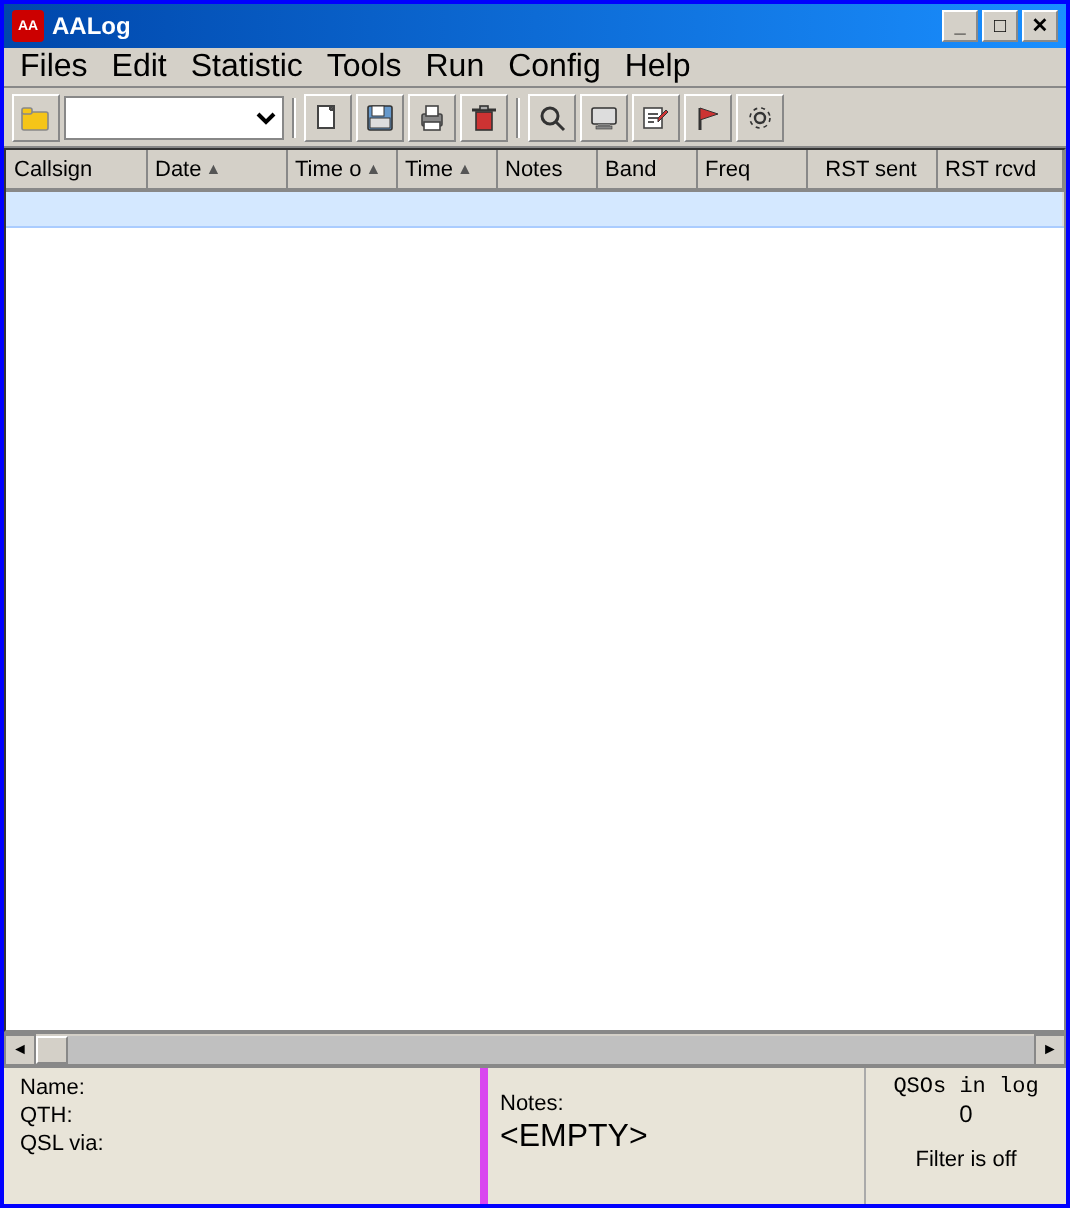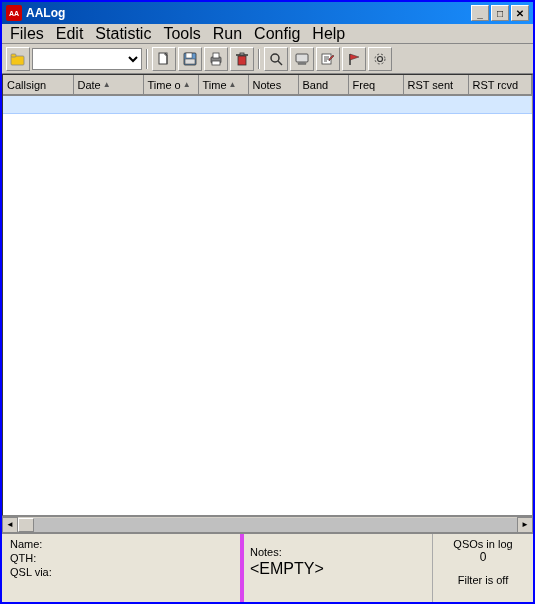--- a/index.html
+++ b/index.html
@@ -258,20 +258,21 @@
       width: 100px;
       padding: 4px 8px;
       display: flex;
       flex-direction: column;
       align-items: center;
       font-size: 11px;
     }
     .bottom-right .qso-label {
       color: #000;
       text-align: left;
+      font-family: Liberation Mono, monospace;
     }
     .bottom-right .qso-value {
       color: #000;
       text-align: center;
       font-size: 12px;
     }
     .bottom-right .filter-label {
       color: #000;
       margin-top: 10px;
     }
@@ -413,21 +414,21 @@
           </th>
           <th style="width:50px;">
             <span>Notes</span>
           </th>
           <th style="width:50px;">
             <span>Band</span>
           </th>
           <th style="width:55px;">
             <span>Freq</span>
           </th>
-          <th style="width:65px;">
+          <th style="width:65px;text-align:center;">
             <span>RST sent</span>
           </th>
           <th style="min-width:60px;">
             <span>RST rcvd</span>
           </th>
         </tr>
       </thead>
       <tbody>
 
         <tr>

